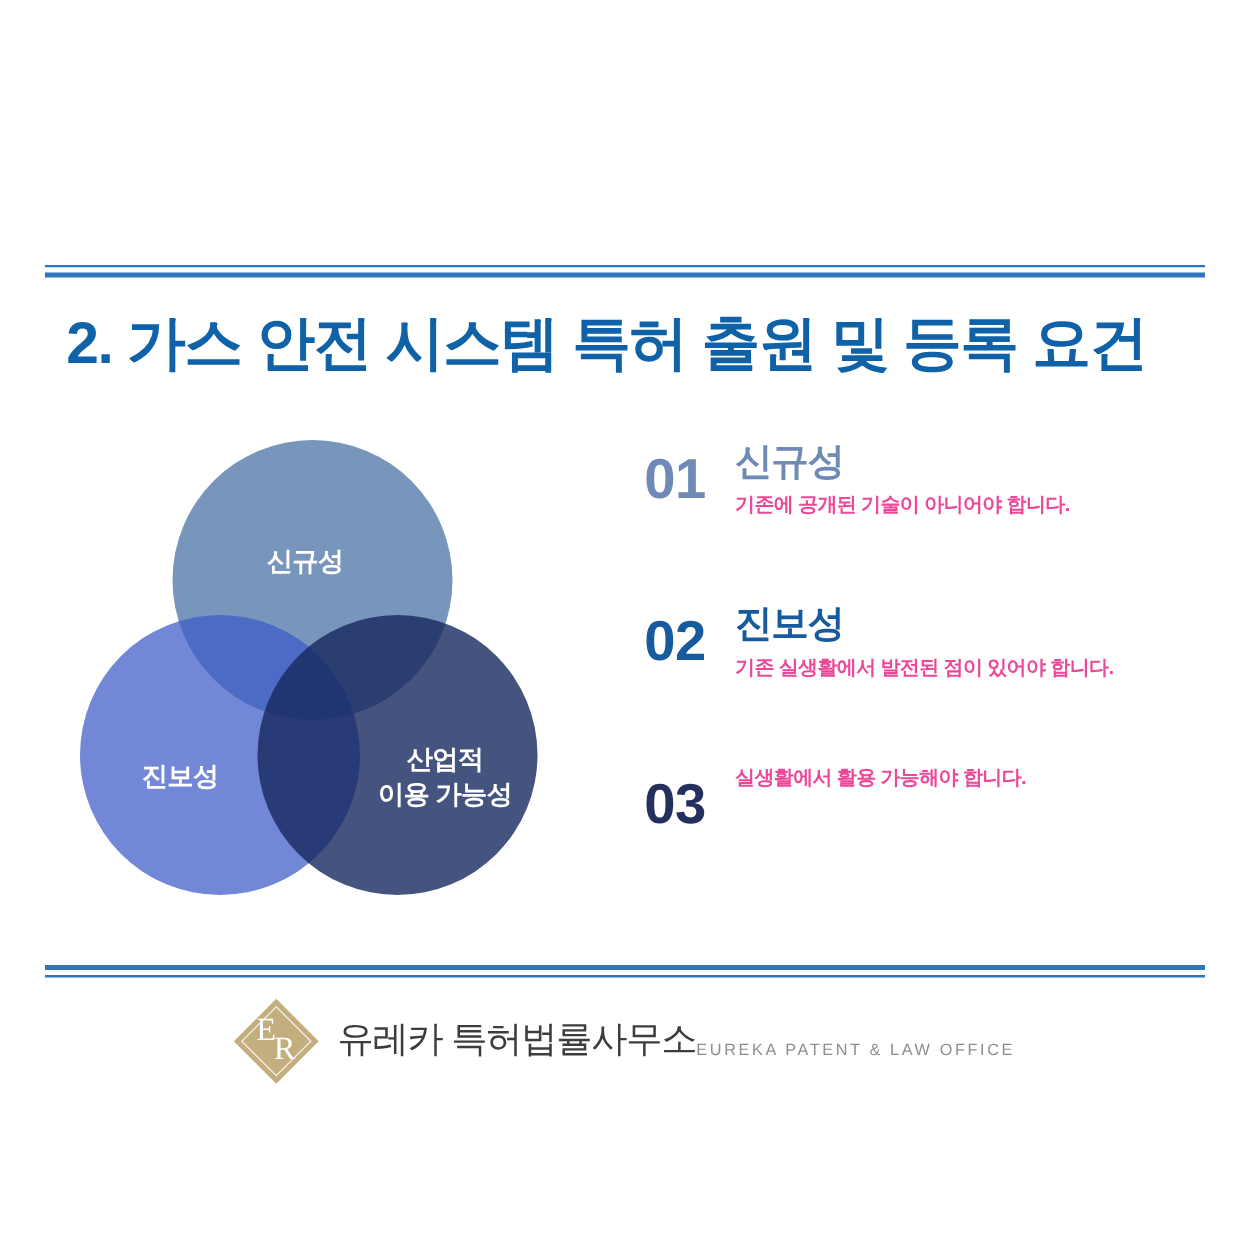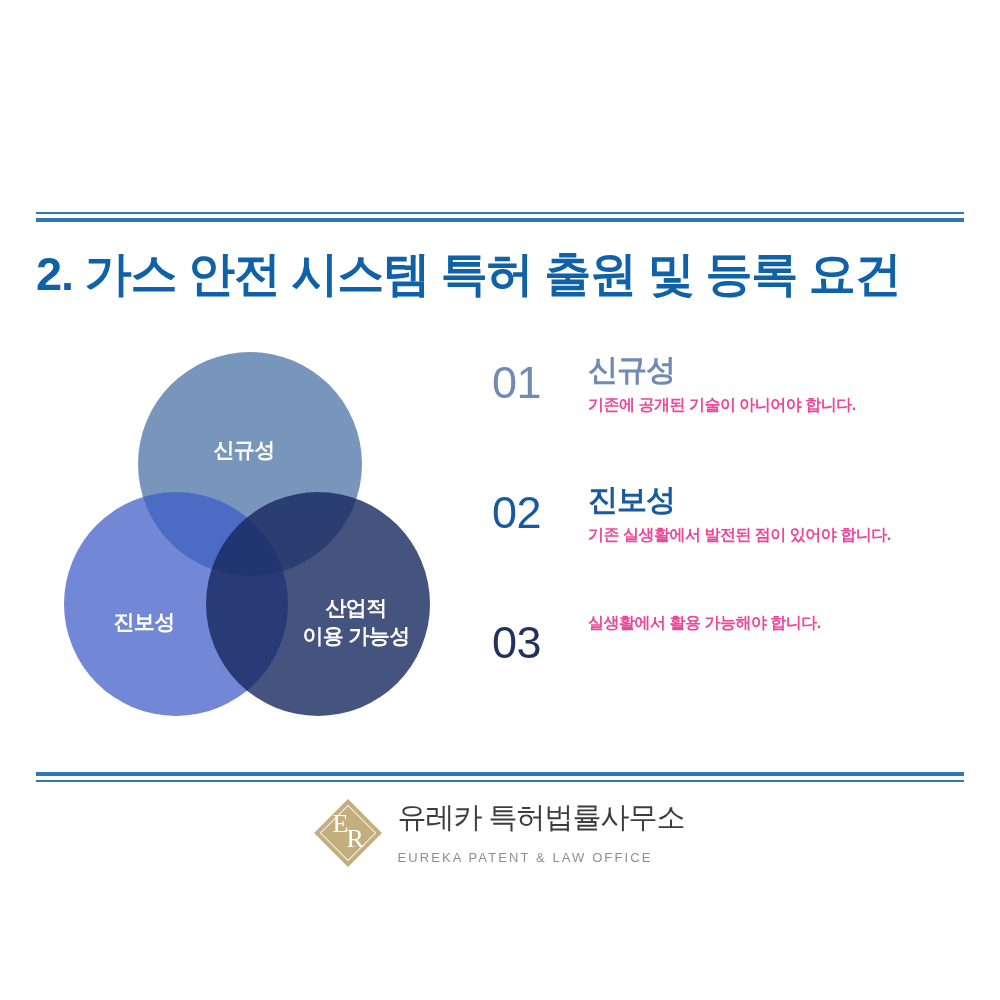--- a/index.html
+++ b/index.html
@@ -33,21 +33,21 @@
   .rule-thin   { height: 2px; background: #2e76bd; }
   .rule-thick  { height: 4px; background: #2e76bd; }
   .rule-gap    { height: 4px; background: #ffffff; }
 
   .divider-top    { top: 212px; }
   .divider-bottom { top: 772px; }
 
   
   .page-title {
     position: absolute;
-    left: 36px;
+    left: 53px;
     top: 246px;
     font-size: 47px;
     font-weight: bold;
     color: #0f62a8;
     letter-spacing: -1.2px;
     white-space: nowrap;
     line-height: 1.18;
   }
 
   
@@ -105,24 +105,25 @@
   .req-item {
     position: relative;
     display: flex;
     align-items: flex-start;
     margin-bottom: 32px;
     min-height: 98px;
   }
   .req-num {
     flex: 0 0 96px;
     font-size: 45px;
-    font-weight: normal;
+    font-weight: bold;
     line-height: 1;
     padding-top: 8px;
     letter-spacing: -0.5px;
+    text-align: center;
   }
   .req-body { flex: 1 1 auto; padding-top: 0; }
   .req-title {
     font-size: 30px;
     font-weight: bold;
     letter-spacing: -1px;
     line-height: 1.22;
     margin-bottom: 5px;
   }
   .req-desc {
@@ -179,21 +180,21 @@
     left: 17px; top: 11px;
     font-size: 26px;
     line-height: 1;
   }
   .logo-monogram .m-r {
     position: absolute;
     left: 31px; top: 26px;
     font-size: 26px;
     line-height: 1;
   }
-  .logo-text { display: flex; flex-direction: column; }
+  .logo-text { display: flex; }
   .logo-ko {
     font-size: 29px;
     color: #3d3d3d;
     letter-spacing: -1px;
     line-height: 1.15;
     font-weight: normal;
   }
   .logo-en {
     font-size: 13px;
     color: #8e8e8e;

